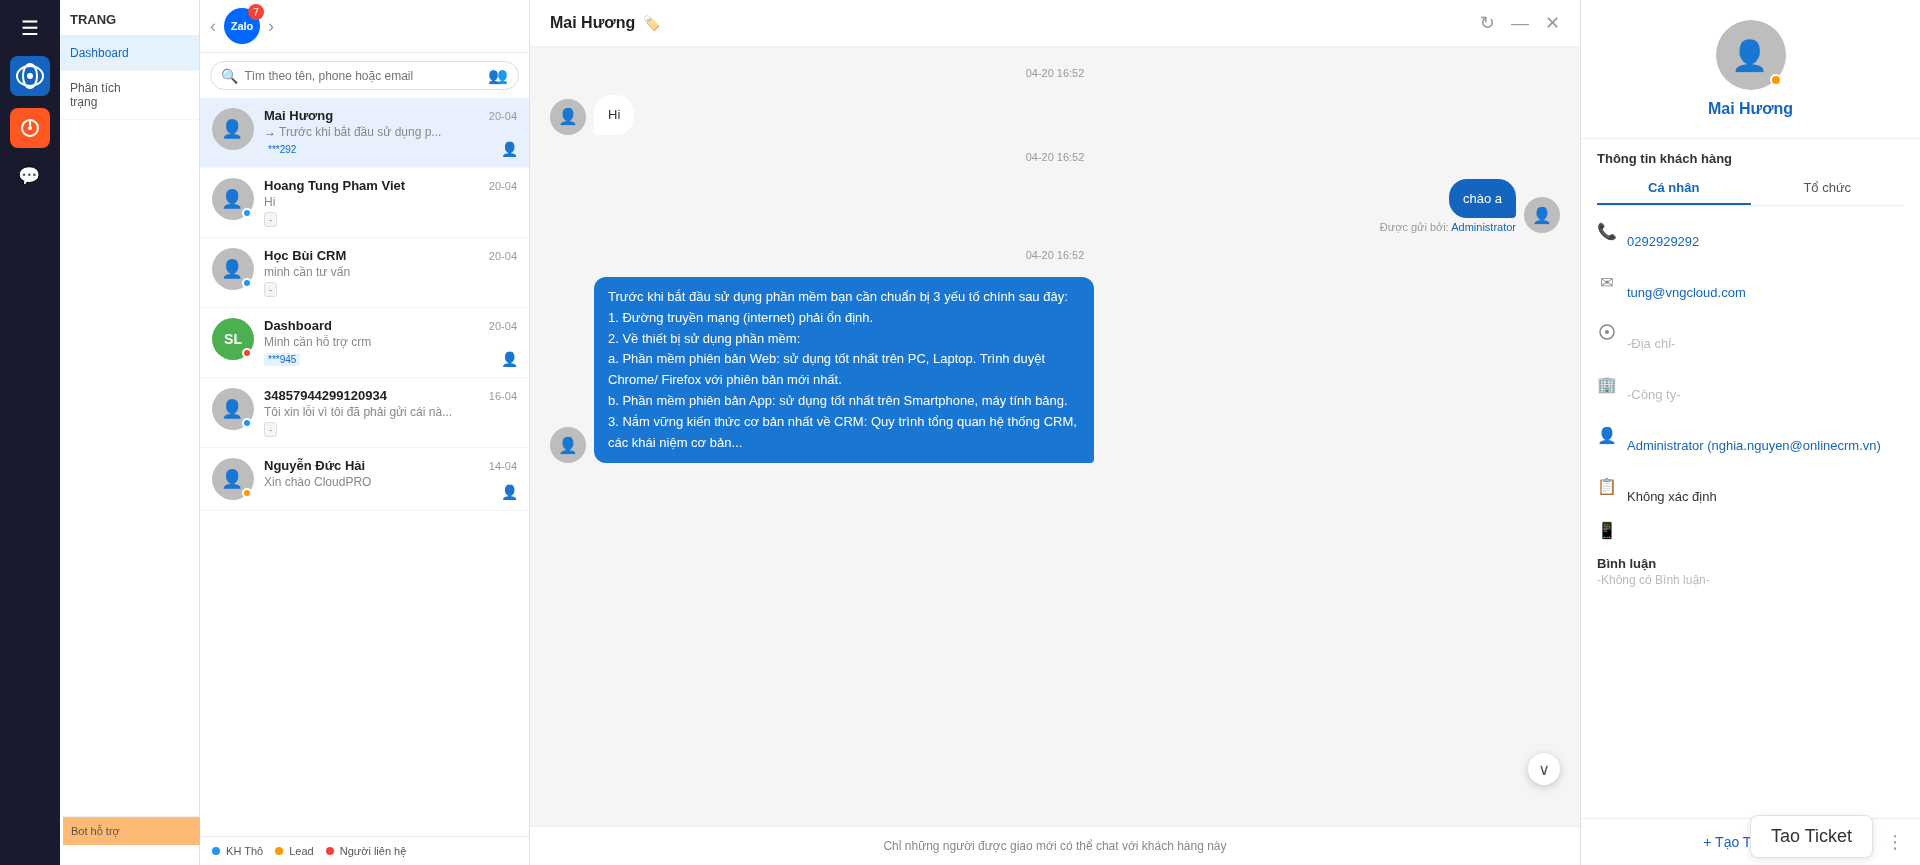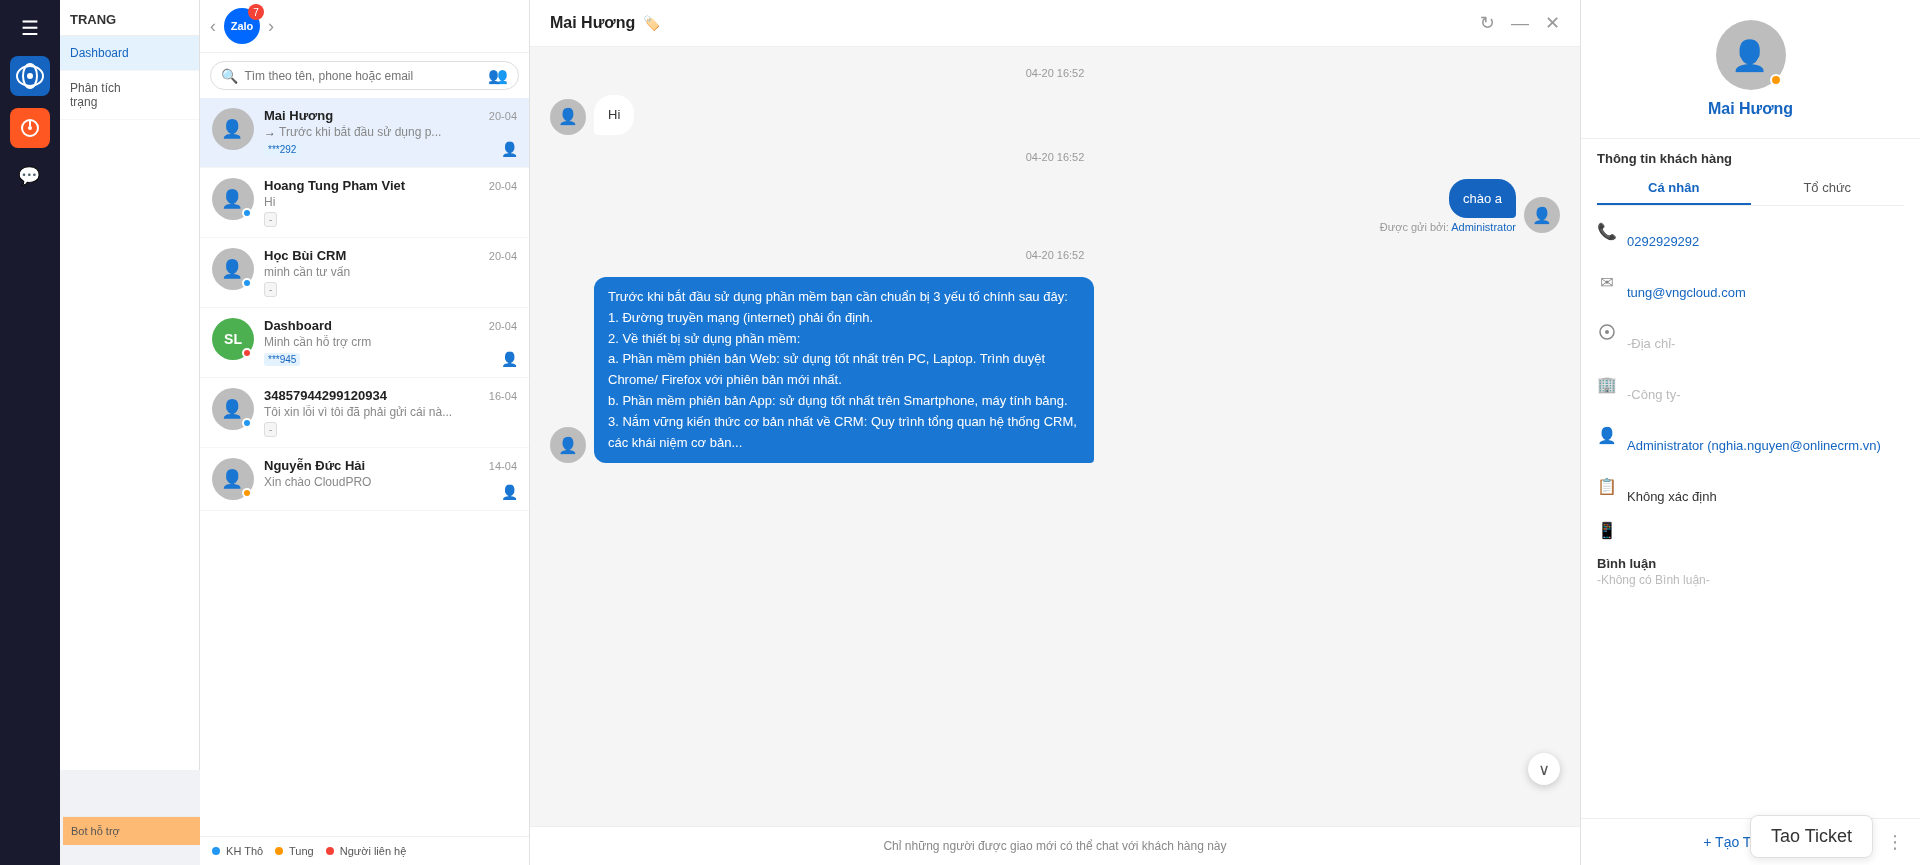--- a/index.html
+++ b/index.html
@@ -53,21 +53,21 @@
       color: white;
     }
 
     
     .contacts-panel {
       width: 140px;
       background: #fff;
       border-right: 1px solid #e0e0e0;
       display: flex;
       flex-direction: column;
-      height: 770px;
+      height: 865px;
       flex-shrink: 0;
     }
     .contacts-panel .panel-header {
       padding: 12px 10px 8px;
       font-weight: 700;
       font-size: 13px;
       color: #333;
       border-bottom: 1px solid #eee;
     }
     .contacts-panel .panel-item {
@@ -699,21 +699,21 @@
     <span class="assign-icon">👤</span>
   </div>
 
   <div class="legend-bar">
     <span>
       <span class="legend-dot" style="background:#2196f3;"></span>
       <span>KH Thô</span>
     </span>
     <span>
       <span class="legend-dot" style="background:#ff9800;"></span>
-      <span>Tung</span>
+      <span>Lead</span>
     </span>
     <span>
       <span class="legend-dot" style="background:#f44336;"></span>
       <span>Người liên hệ</span>
     </span>
   </div>
 </div>
 
 <div class="chat-main">
   <div class="chat-header">

